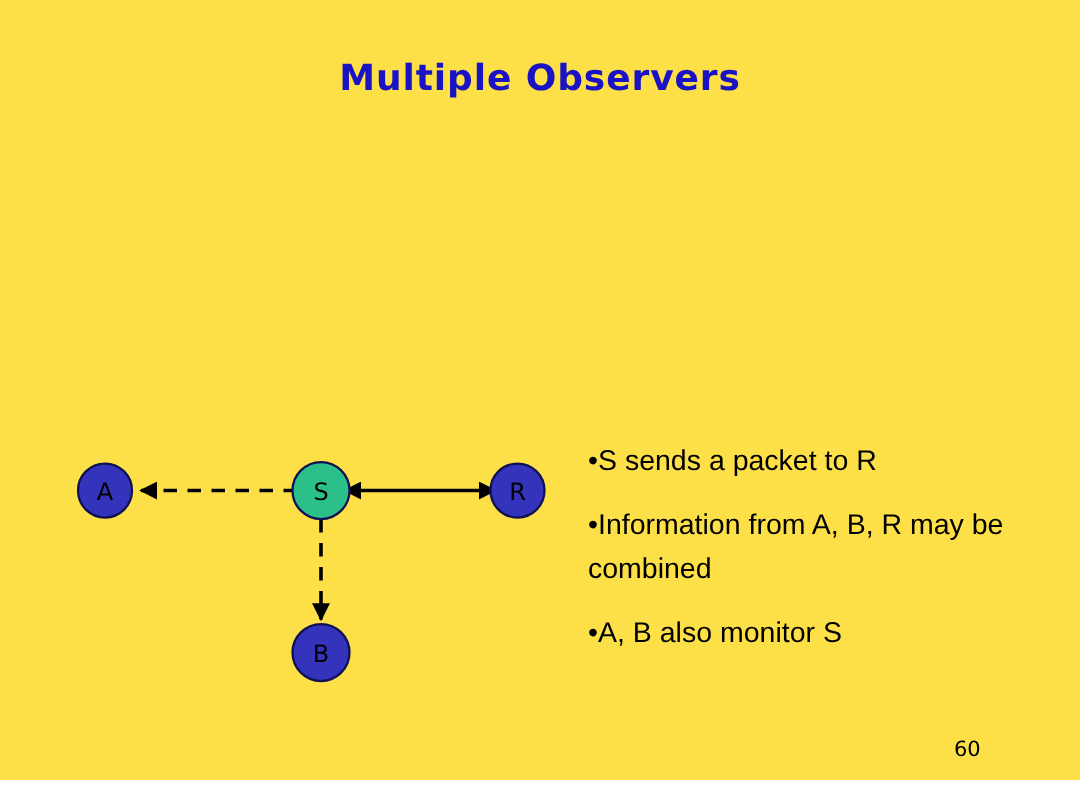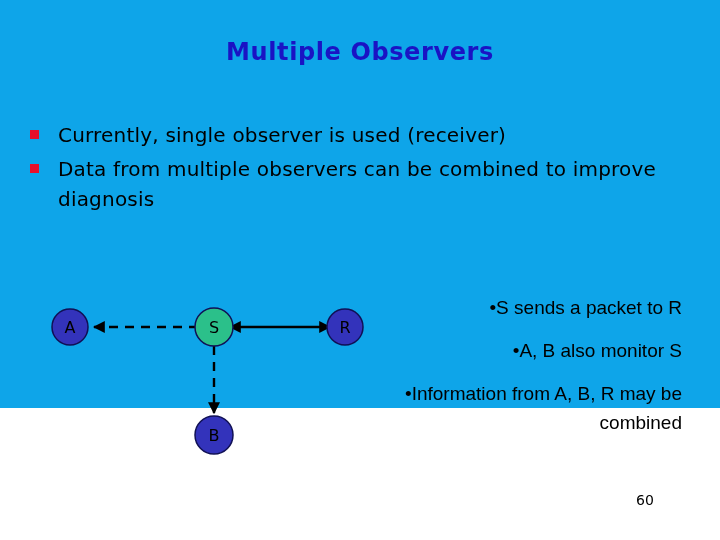--- a/index.html
+++ b/index.html
@@ -9,22 +9,22 @@
   body {
     width: 720px;
     height: 540px;
     background: #ffffff;
     font-family: "DejaVu Sans", sans-serif;
     overflow: hidden;
   }
   #slide {
     position: relative;
     width: 720px;
-    height: 408px;
-    background: #0ea5e9;
+    height: 520px;
+    background: #fde047;
   }
 
   
   .slide-title {
     position: absolute;
     left: 0;
     top: 38px;
     width: 720px;
     text-align: center;
     color: #1a13c4;
@@ -79,21 +79,20 @@
     font-size: 16px;
     fill: #000000;
   }
 
   
   .notes {
     position: absolute;
     left: 392px;
     top: 293px;
     width: 290px;
-    text-align: right;
   }
   .note-item {
     color: #000000;
     font-family: "Liberation Sans", sans-serif;
     font-size: 19px;
     line-height: 29px;
     margin-bottom: 14px;
   }
   .note-item:last-child { margin-bottom: 0; }
   .note-bullet {
@@ -110,33 +109,20 @@
     font-size: 14px;
   }
 </style>
 </head>
 <body>
 
 <div id="slide">
 
   <div class="slide-title">Multiple Observers</div>
 
-  <div class="bullets">
-
-    <div class="bullet-row">
-      <span class="bullet-marker"></span>
-      <span class="bullet-text">Currently, single observer is used (receiver)</span>
-    </div>
-
-    <div class="bullet-row">
-      <span class="bullet-marker"></span>
-      <span class="bullet-text">Data from multiple observers can be combined to improve diagnosis</span>
-    </div>
-
-  </div>
 
   <div class="diagram">
     <svg width="360" height="210" viewBox="0 0 360 210">
 
       <defs>
         <marker id="arrowEnd" viewBox="0 0 10 10" refX="9" refY="5" markerWidth="5" markerHeight="5" orient="auto-start-reverse">
           <path d="M 0 0 L 10 5 L 0 10 z" fill="#000000"></path>
         </marker>
         <marker id="arrowStart" viewBox="0 0 10 10" refX="9" refY="5" markerWidth="5" markerHeight="5" orient="auto-start-reverse">
           <path d="M 0 0 L 10 5 L 0 10 z" fill="#000000"></path>
@@ -172,24 +158,24 @@
     </svg>
   </div>
 
   <div class="notes">
 
     <div class="note-item">
       <span class="note-bullet">•</span><span>S sends a packet to R</span>
     </div>
 
     <div class="note-item">
-      <span class="note-bullet">•</span><span>A, B also monitor S</span>
+      <span class="note-bullet">•</span><span>Information from A, B, R may be combined</span>
     </div>
 
     <div class="note-item">
-      <span class="note-bullet">•</span><span>Information from A, B, R may be combined</span>
+      <span class="note-bullet">•</span><span>A, B also monitor S</span>
     </div>
 
   </div>
 
   <div class="page-number">60</div>
 
 </div>
 
 </body></html>

